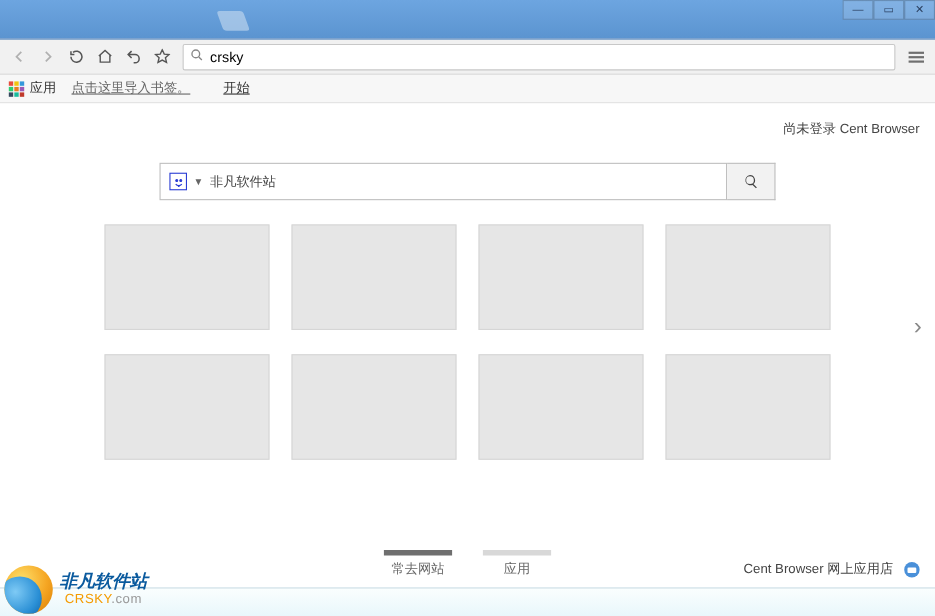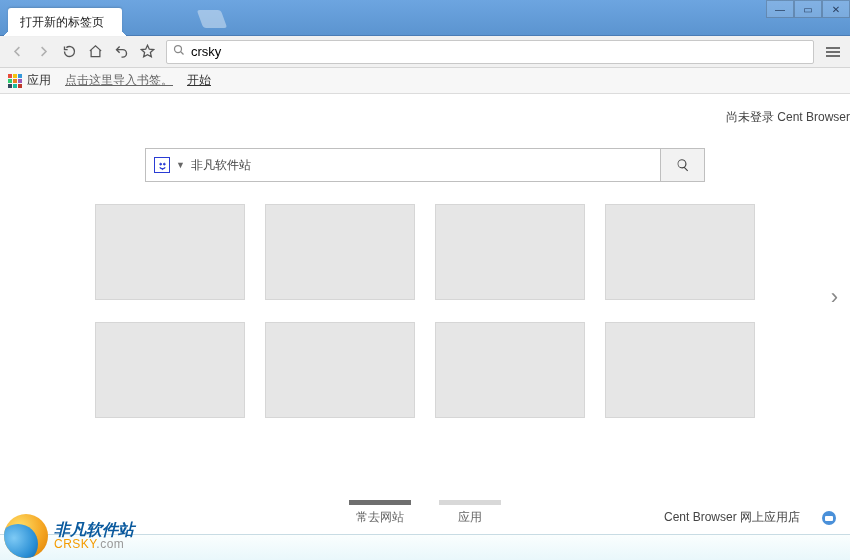--- a/index.html
+++ b/index.html
@@ -29,25 +29,25 @@
 
 
 .bookmarkbar { height: 26px; background: #f7f7f7; border-bottom: 1px solid #dcdcdc; display: flex; align-items: center; padding: 0 8px; gap: 14px; font-size: 12px; color: #333; }
 .apps-btn { display: flex; align-items: center; gap: 5px; cursor: pointer; }
 .apps-grid { width: 14px; height: 14px; display: grid; grid-template-columns: repeat(3,1fr); grid-template-rows: repeat(3,1fr); gap: 1px; }
 .apps-grid i { display: block; }
 .apps-grid i:nth-child(1){background:#e74c3c}.apps-grid i:nth-child(2){background:#f1c40f}.apps-grid i:nth-child(3){background:#3498db}
 .apps-grid i:nth-child(4){background:#2ecc71}.apps-grid i:nth-child(5){background:#e67e22}.apps-grid i:nth-child(6){background:#9b59b6}
 .apps-grid i:nth-child(7){background:#34495e}.apps-grid i:nth-child(8){background:#1abc9c}.apps-grid i:nth-child(9){background:#c0392b}
 .bm-text { color: #666; text-decoration: underline; }
-.bm-link { color: #333; text-decoration: underline; cursor: pointer; }
+.bm-link { color: #333; text-decoration: underline; cursor: pointer; margin-left: 16px; }
 
 
 .content { position: absolute; top: 94px; left: 0; right: 0; bottom: 26px; background: #fff; }
-.login-note { position: absolute; right: 0; top: 14px; text-align: right; font-size: 12px; color: #444; line-height: 1.5; }
+.login-note { position: absolute; right: 14px; top: 14px; text-align: right; font-size: 12px; color: #444; line-height: 1.5; }
 .login-note a { color: #1a66cc; text-decoration: none; cursor: pointer; }
 
 .searchbox-wrap { position: absolute; top: 54px; left: 50%; transform: translateX(-50%); width: 560px; height: 34px; display: flex; }
 .searchbox { flex: 1; border: 1px solid #bfbfbf; background: #fff; display: flex; align-items: center; padding: 0 8px; gap: 6px; }
 .provider-icon { width: 16px; height: 16px; border: 1.5px solid #2a3cd4; display: flex; align-items: center; justify-content: center; color: #2a3cd4; font-size: 11px; }
 .dropdown-caret { color: #666; font-size: 9px; }
 .searchbox-label { color: #444; }
 .search-btn { width: 44px; border: 1px solid #bfbfbf; border-left: none; background: #f2f2f2; display: flex; align-items: center; justify-content: center; cursor: pointer; }
 .search-btn svg { width: 14px; height: 14px; fill: #444; }
 
@@ -56,47 +56,44 @@
 
 .nav-right { position: absolute; right: 12px; top: 190px; font-size: 22px; color: #888; cursor: pointer; }
 
 
 .bottom-tabs { position: absolute; bottom: 8px; left: 50%; transform: translateX(-50%); display: flex; gap: 28px; }
 .btab { text-align: center; cursor: pointer; }
 .btab .bar { width: 62px; height: 5px; background: #d8d8d8; margin-bottom: 4px; }
 .btab.active .bar { background: #6f6f6f; }
 .btab .lbl { font-size: 12px; color: #666; text-align: center; }
 
-.store-link { position: absolute; right: 14px; bottom: 8px; font-size: 12px; color: #444; display: flex; align-items: center; gap: 22px; cursor: pointer; }
+.store-link { position: absolute; right: 14px; bottom: 8px; font-size: 12px; color: #444; display: flex; align-items: center; gap: 10px; cursor: pointer; }
 .store-icon { width: 14px; height: 14px; border-radius: 50%; background: #4a90d9; position: relative; }
 .store-icon::after { content:""; position:absolute; left:3px; top:5px; width:8px; height:5px; background:#fff; border-radius:1px; }
 
 
 .statusbar { position: absolute; left:0; right:0; bottom:0; height:26px; background: linear-gradient(to bottom, #fafefe, #e9f7fb); border-top: 1px solid #c8dce4; }
 
 
 .watermark { position: absolute; left: 4px; bottom: 2px; display: flex; align-items: center; gap: 6px; z-index: 5; }
 .wm-ball { width: 44px; height: 44px; border-radius: 50%; background: radial-gradient(circle at 35% 30%, #ffe06a, #f5a623 55%, #d97b00); position: relative; overflow: hidden; }
 .wm-ball::before { content:""; position:absolute; left:-6px; bottom:-6px; width:40px; height:40px; border-radius:50%; background: radial-gradient(circle at 40% 35%, #7ecaf5, #2a8fd5 60%, #0a5a9e); }
 .wm-text { line-height: 1.1; }
 .wm-text .l1 { font-size: 16px; font-weight: bold; font-style: italic; color: #0a5a9e; }
-.wm-text .l2 { font-size: 12px; color: #999; letter-spacing: 0.5px; }
+.wm-text .l2 { font-size: 12px; color: #999; letter-spacing: 0.5px; text-align: center; }
 .wm-text .l2 b { color: #f49b00; font-weight: normal; }
 </style>
 </head>
 <body>
 
 <div class="titlebar">
   <div class="window-controls">
     <div class="win-btn">—</div>
     <div class="win-btn">▭</div>
     <div class="win-btn">✕</div>
-  </div>
-  <div class="tab">
-    <span>打开新的标签页</span>
   </div>
   <div class="newtab-stub"></div>
 </div>
 
 <div class="toolbar">
   <div class="nav-btn disabled">
       <svg viewBox="0 0 24 24" fill="none" stroke="currentColor" stroke-width="2.5">
         <path d="M15 5l-7 7 7 7"></path>
       </svg>
     </div>

